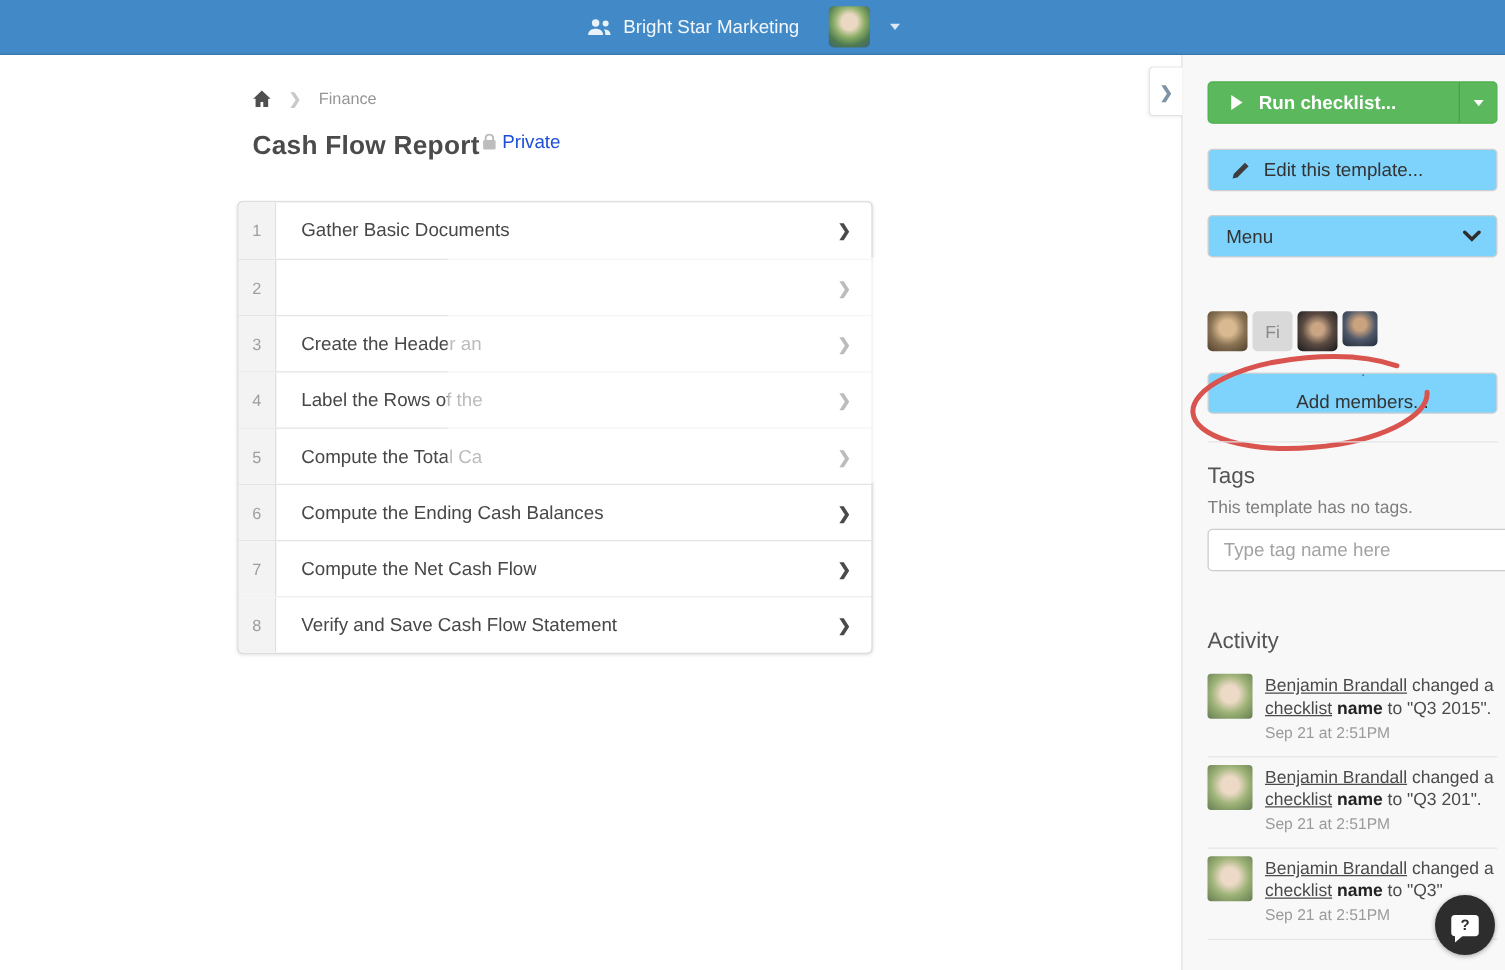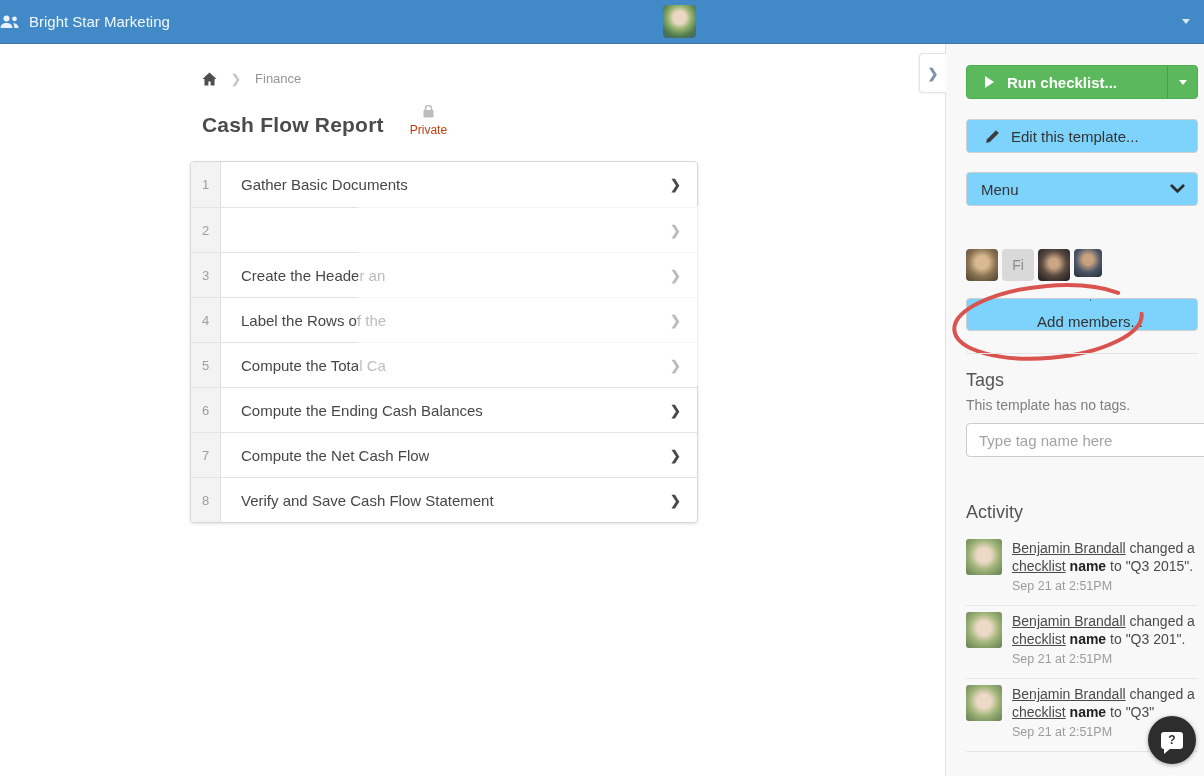--- a/index.html
+++ b/index.html
@@ -1,33 +1,33 @@
 <!DOCTYPE html>
 <html><head>
 <meta charset="utf-8">
 <style>
   * { margin:0; padding:0; box-sizing:border-box; }
   html,body { width:1204px; height:776px; background:#fff; font-family:"Liberation Sans", sans-serif; overflow:hidden; }
   #app { position:relative; width:1204px; height:776px; background:#fff; }
 
   
-  .topbar { position:absolute; left:0; top:0; width:1204px; height:44px; background:#4289c7; border-bottom:1px solid #3b77ab; display:flex; align-items:center; justify-content:space-between; padding-right:14px; gap:10px; }
+  .topbar { position:absolute; left:0; top:0; width:1204px; height:44px; background:#4289c7; border-bottom:1px solid #3b77ab; display:flex; align-items:center; justify-content:center; padding-right:14px; gap:10px; }
   .org-cluster { display:flex; align-items:center; gap:9px; }
   .org-name { color:#f2f7fc; font-size:15px; }
   .tb-avatar { width:33px; height:33px; border-radius:4px; margin-left:14px;
     background: radial-gradient(circle at 50% 38%, #ead8c2 0 24%, #8fb06a 46%, #4e7a4e 72%, #3a637f 100%); }
   .tb-caret { width:0; height:0; border-left:4px solid transparent; border-right:4px solid transparent; border-top:5px solid #dce9f5; margin-left:6px; }
 
   
   .breadcrumb { position:absolute; left:202px; top:71px; display:flex; align-items:center; gap:14px; }
   .crumb-sep { color:#c9c9c9; font-size:12px; font-weight:700; }
   .crumb-item { color:#959595; font-size:13px; }
-  .page-title-row { position:absolute; left:202px; top:105px; display:flex; align-items:flex-end; gap:26px; }
+  .page-title-row { position:absolute; left:202px; top:105px; display:flex; align-items:flex-start; gap:2px; }
   .page-title { font-size:21px; font-weight:700; color:#4b4b4b; letter-spacing:.2px; }
-  .privacy { display:flex; align-items:center; gap:5px; color:#c2410c; font-size:12px;flex-direction:column; }
+  .privacy { display:flex; align-items:center; gap:5px; color:#1d4ed8; font-size:15px; }
 
   
   .checklist { position:absolute; left:190px; top:161px; width:508px; border:1px solid #d8d8d8; border-radius:4px; box-shadow:0 1px 3px rgba(0,0,0,.12); background:#fff; }
   .cl-row { display:flex; align-items:center; height:45px; border-top:1px solid #e4e4e4; background:#fff; }
   .cl-row:first-child { border-top:none; border-radius:4px 4px 0 0; }
   .cl-row:last-child { border-radius:0 0 4px 4px; }
   .cl-num { width:30px; align-self:stretch; background:#f3f3f3; border-right:1px solid #e0e0e0; display:flex; align-items:center; justify-content:center; color:#9e9e9e; font-size:13px; }
   .cl-row:first-child .cl-num { border-radius:4px 0 0 0; }
   .cl-row:last-child .cl-num { border-radius:0 0 0 4px; }
   .cl-label { padding-left:20px; font-size:15px; color:#474747; white-space:nowrap; overflow:hidden; }

